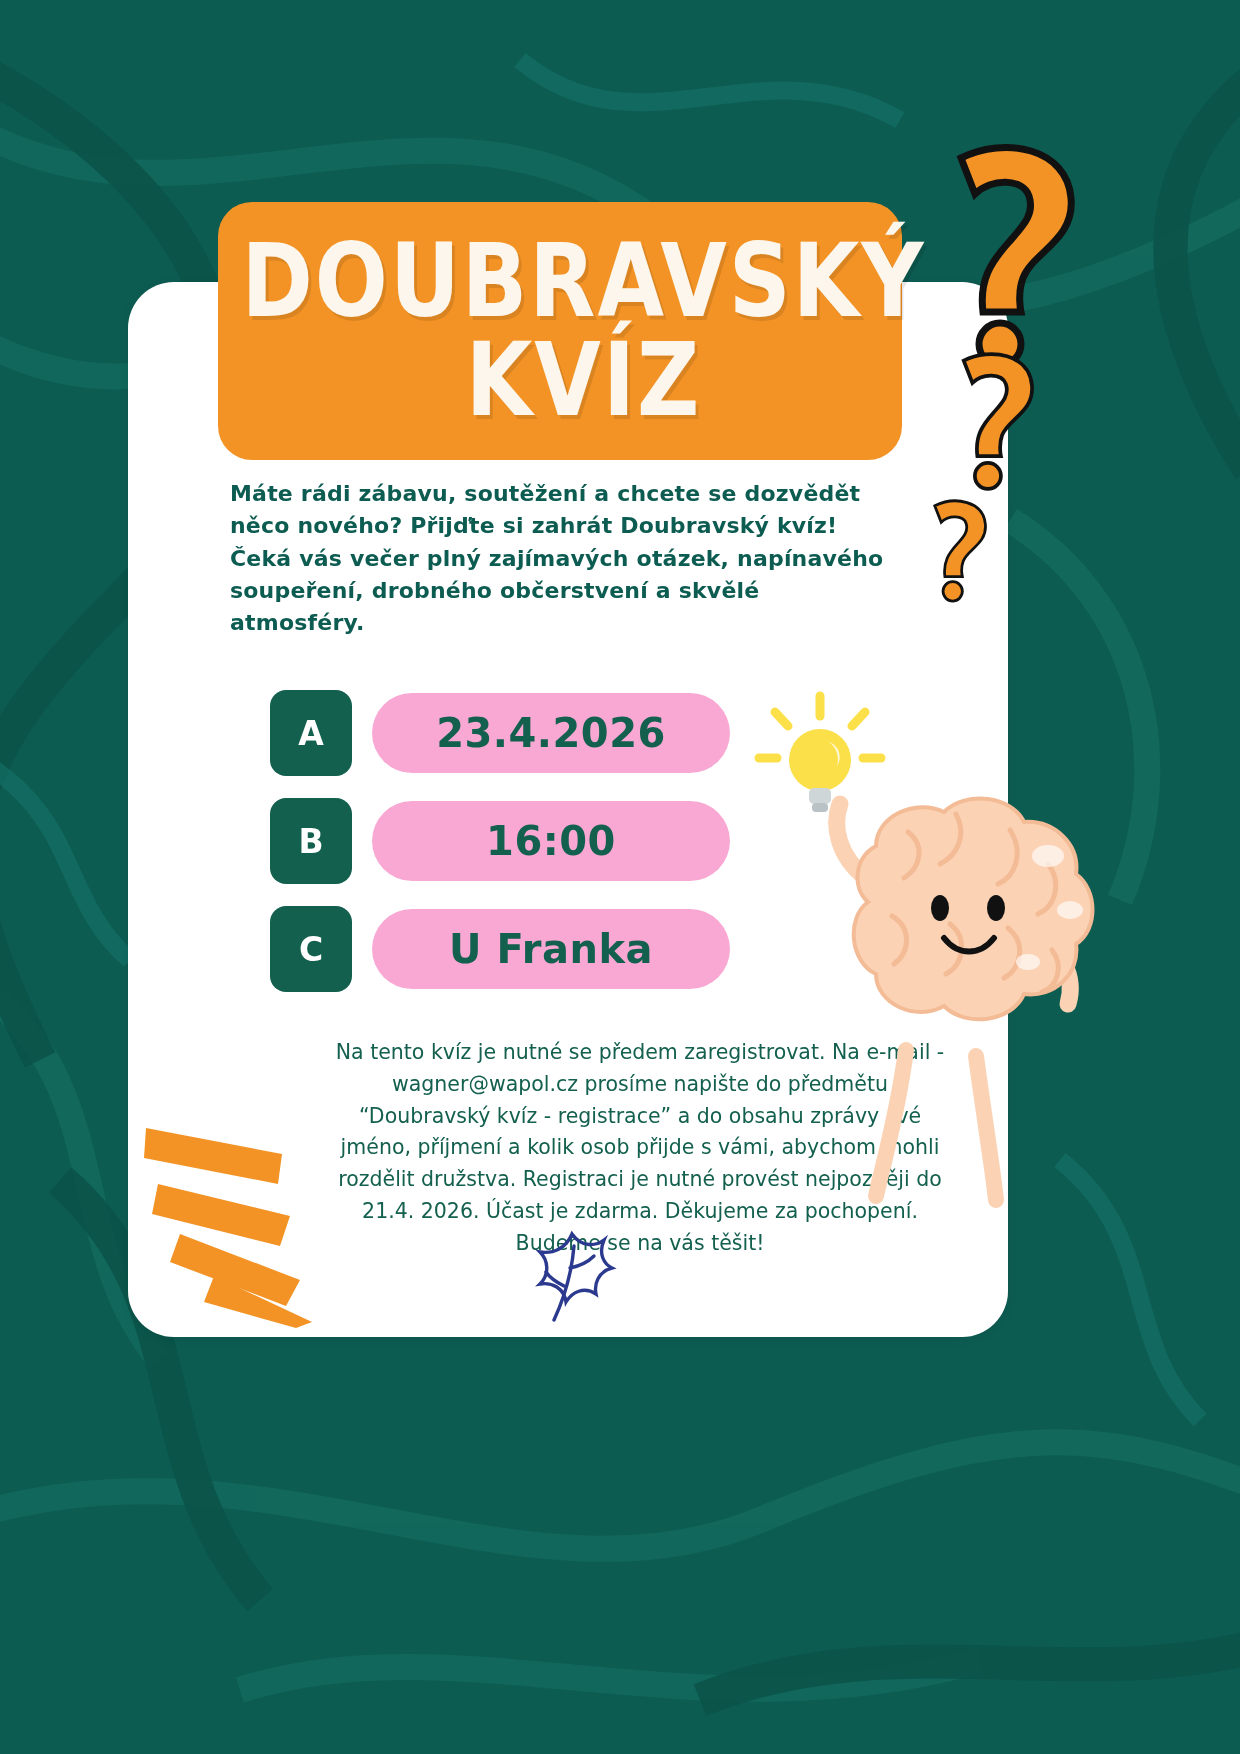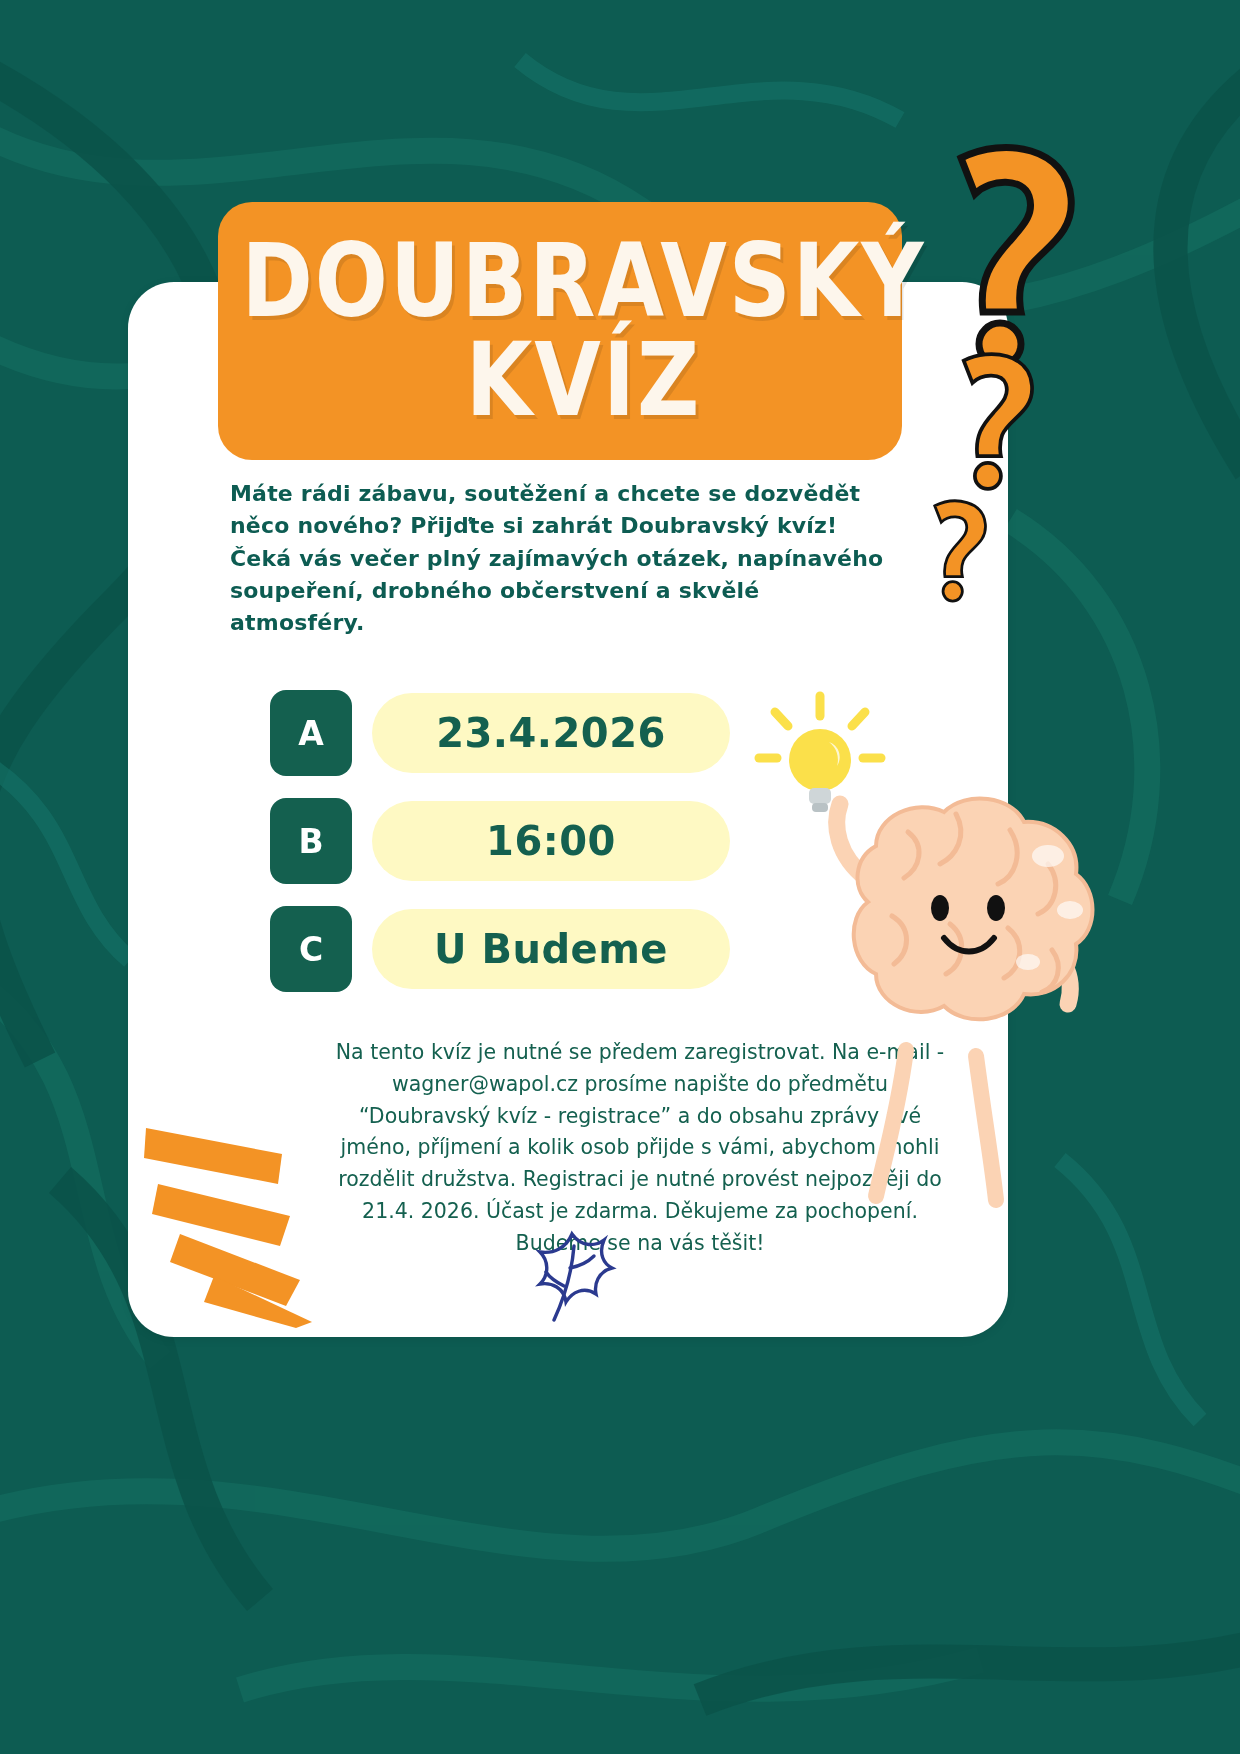--- a/index.html
+++ b/index.html
@@ -102,21 +102,21 @@
     font-size: 33px;
     display: flex;
     align-items: center;
     justify-content: center;
     flex: 0 0 auto;
   }
   .answer-pill {
     margin-left: 20px;
     flex: 1 1 auto;
     height: 80px;
-    background: #fef9c3;
+    background: #f9a8d4;
     border-radius: 40px;
     color: #14604f;
     font-family: "DejaVu Sans", sans-serif;
     font-weight: bold;
     font-size: 40px;
     display: flex;
     align-items: center;
     justify-content: center;
     letter-spacing: 0.5px;
   }
@@ -282,21 +282,21 @@
   <div class="answer-row">
     <div class="answer-letter">A</div>
     <div class="answer-pill">23.4.2026</div>
   </div>
   <div class="answer-row">
     <div class="answer-letter">B</div>
     <div class="answer-pill">16:00</div>
   </div>
   <div class="answer-row">
     <div class="answer-letter">C</div>
-    <div class="answer-pill">U Budeme</div>
+    <div class="answer-pill">U Franka</div>
   </div>
 </div>
 
 <div class="rays">
   <svg width="200" height="220" viewBox="0 0 200 220" xmlns="http://www.w3.org/2000/svg" aria-hidden="true">
     <g fill="#f39325">
       <path d="M6 18 L 142 44 L 138 74 L 4 48 Z" rx="8"></path>
       <path d="M18 74 L 150 106 L 140 136 L 12 104 Z"></path>
       <path d="M40 124 L 160 170 L 146 196 L 30 152 Z"></path>
       <path d="M74 166 L 172 212 L 156 218 L 64 192 Z"></path>

